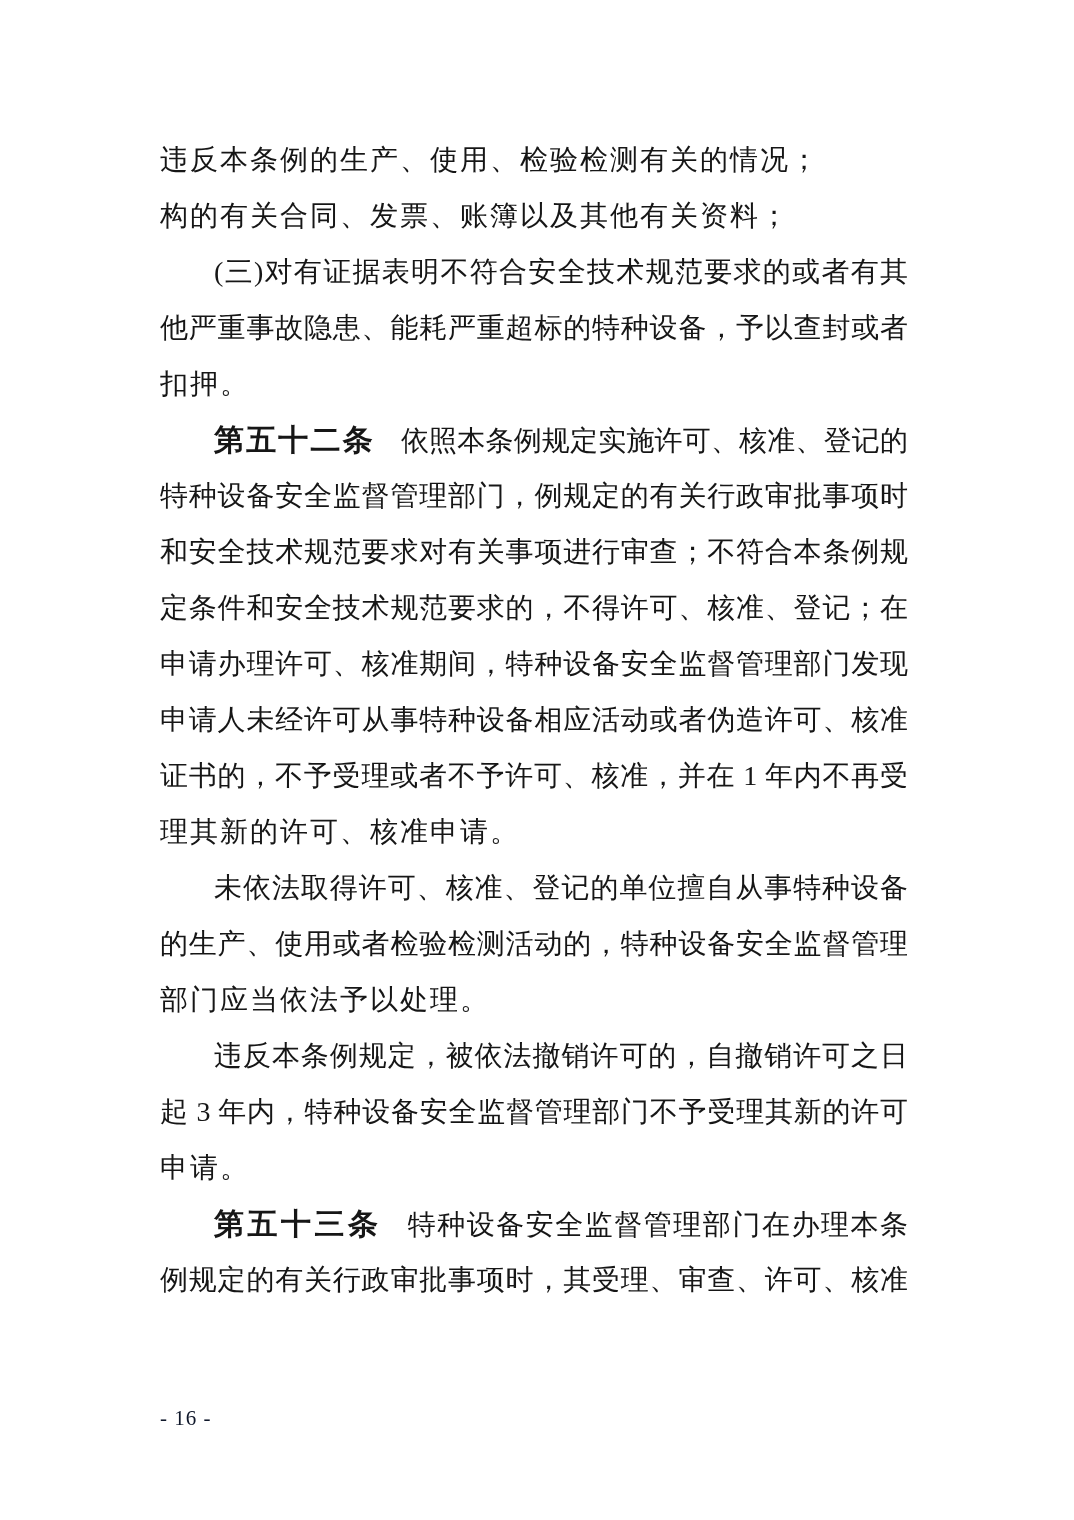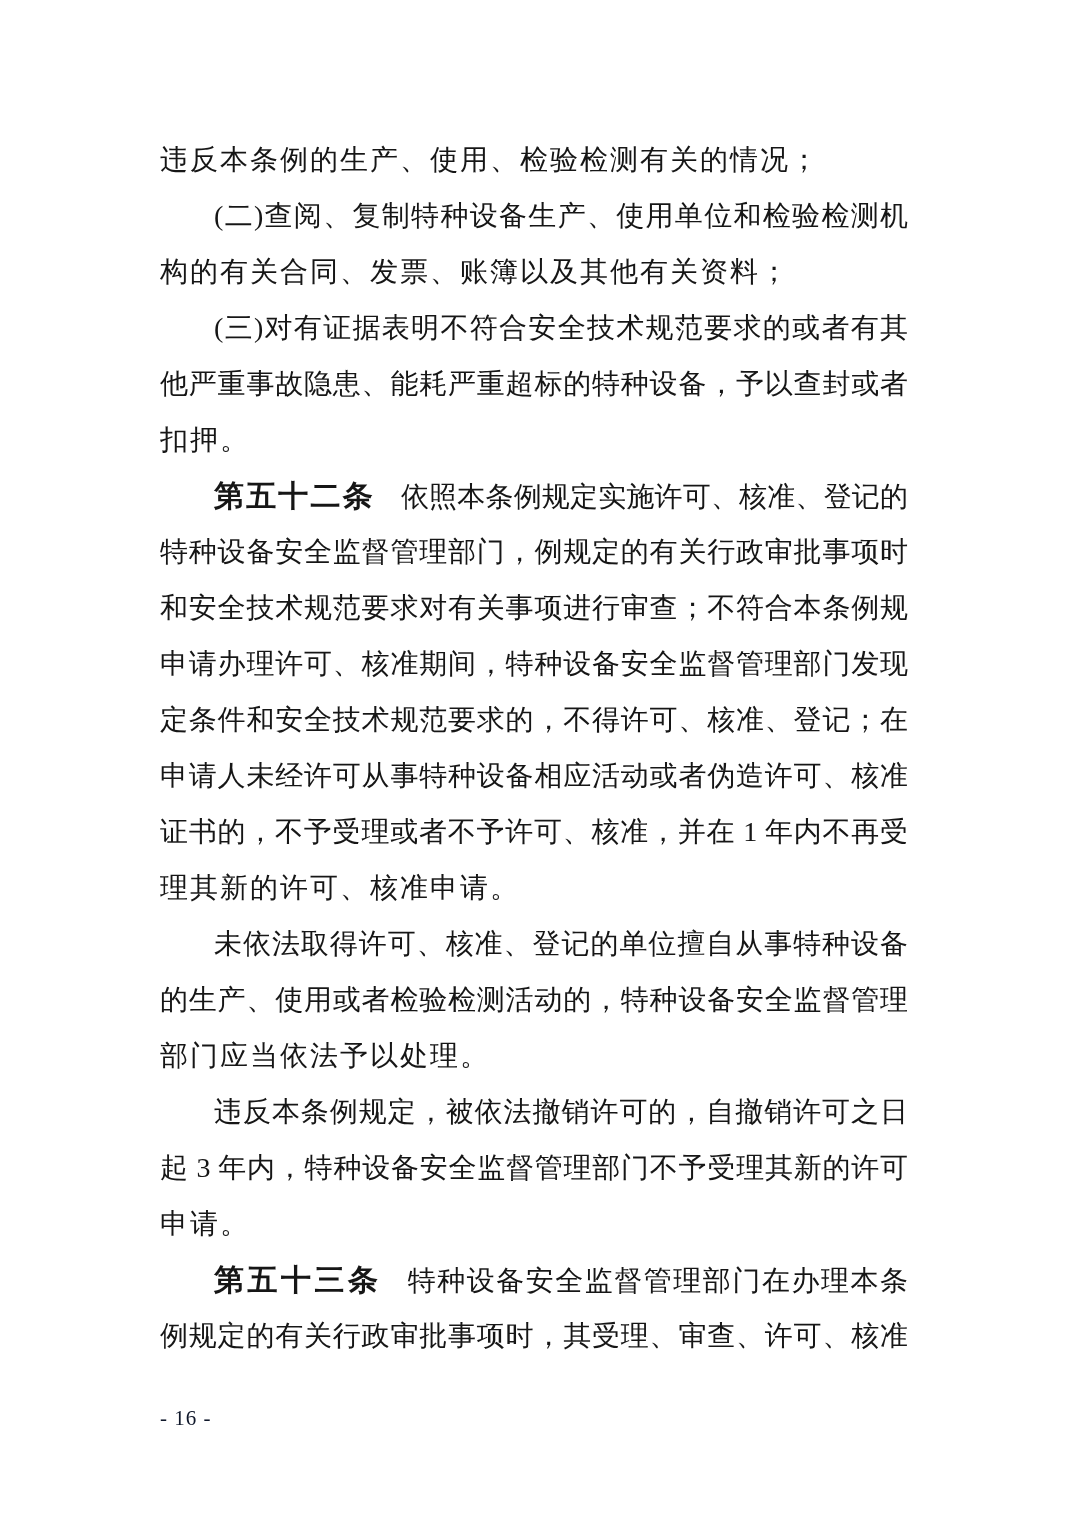--- a/index.html
+++ b/index.html
@@ -59,34 +59,33 @@
     color: #0f172a;
   }
 </style>
 </head>
 <body>
 
 <div class="page">
   <div class="text-block">
 
     <div class="line last">违反本条例的生产、使用、检验检测有关的情况；</div>
-    <div class="line full indent">(二)查阅、复制特种设备生产、使用单位和检验检测机</div>
     <div class="line last">构的有关合同、发票、账簿以及其他有关资料；</div>
     <div class="line full indent">(三)对有证据表明不符合安全技术规范要求的或者有其</div>
     <div class="line full">他严重事故隐患、能耗严重超标的特种设备，予以查封或者</div>
     <div class="line last">扣押。</div>
 
     <div class="line full indent">
       <span class="term">第五十二条</span><span class="gap">依照本条例规定实施许可、核准、登记的</span>
     </div>
 
     <div class="line full">特种设备安全监督管理部门，例规定的有关行政审批事项时</div>
     <div class="line full">和安全技术规范要求对有关事项进行审查；不符合本条例规</div>
+    <div class="line full">定条件和安全技术规范要求的，不得许可、核准、登记；在</div>
     <div class="line full">申请办理许可、核准期间，特种设备安全监督管理部门发现</div>
-    <div class="line full">定条件和安全技术规范要求的，不得许可、核准、登记；在</div>
     <div class="line full">申请人未经许可从事特种设备相应活动或者伪造许可、核准</div>
     <div class="line full">证书的，不予受理或者不予许可、核准，并在 1 年内不再受</div>
     <div class="line last">理其新的许可、核准申请。</div>
     <div class="line full indent">未依法取得许可、核准、登记的单位擅自从事特种设备</div>
     <div class="line full">的生产、使用或者检验检测活动的，特种设备安全监督管理</div>
     <div class="line last">部门应当依法予以处理。</div>
     <div class="line full indent">违反本条例规定，被依法撤销许可的，自撤销许可之日</div>
     <div class="line full">起 3 年内，特种设备安全监督管理部门不予受理其新的许可</div>
     <div class="line last">申请。</div>
 

